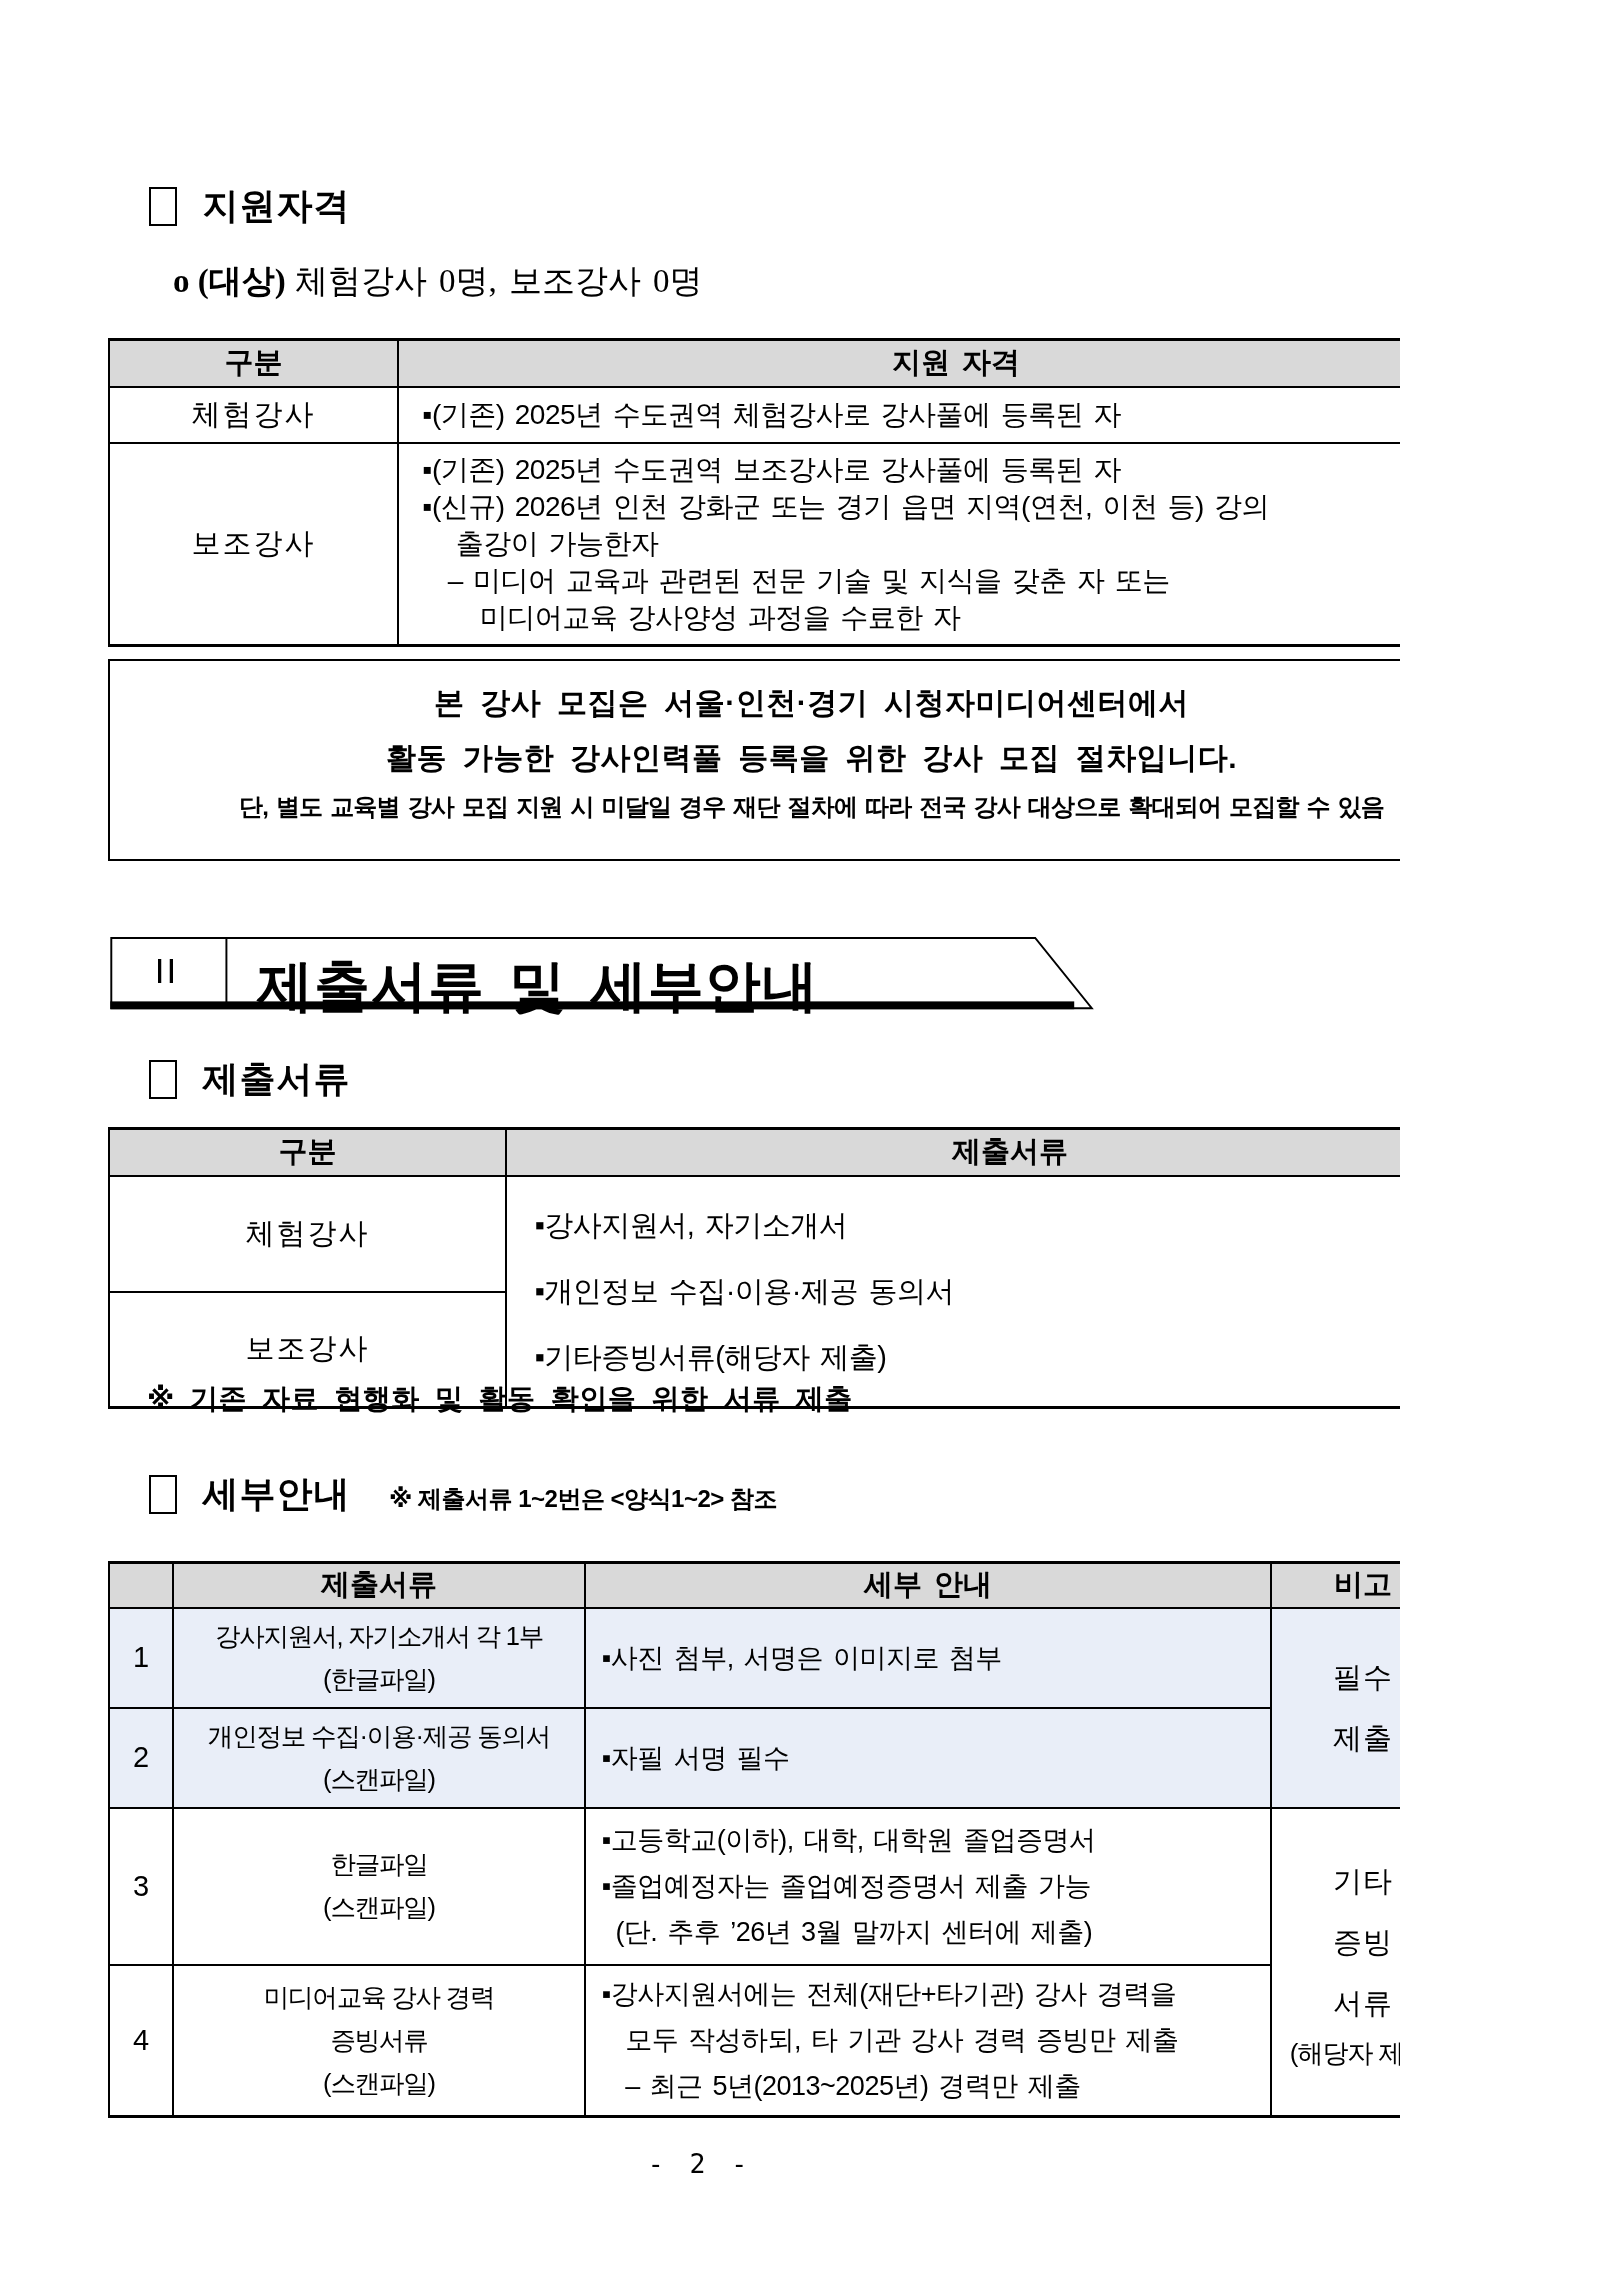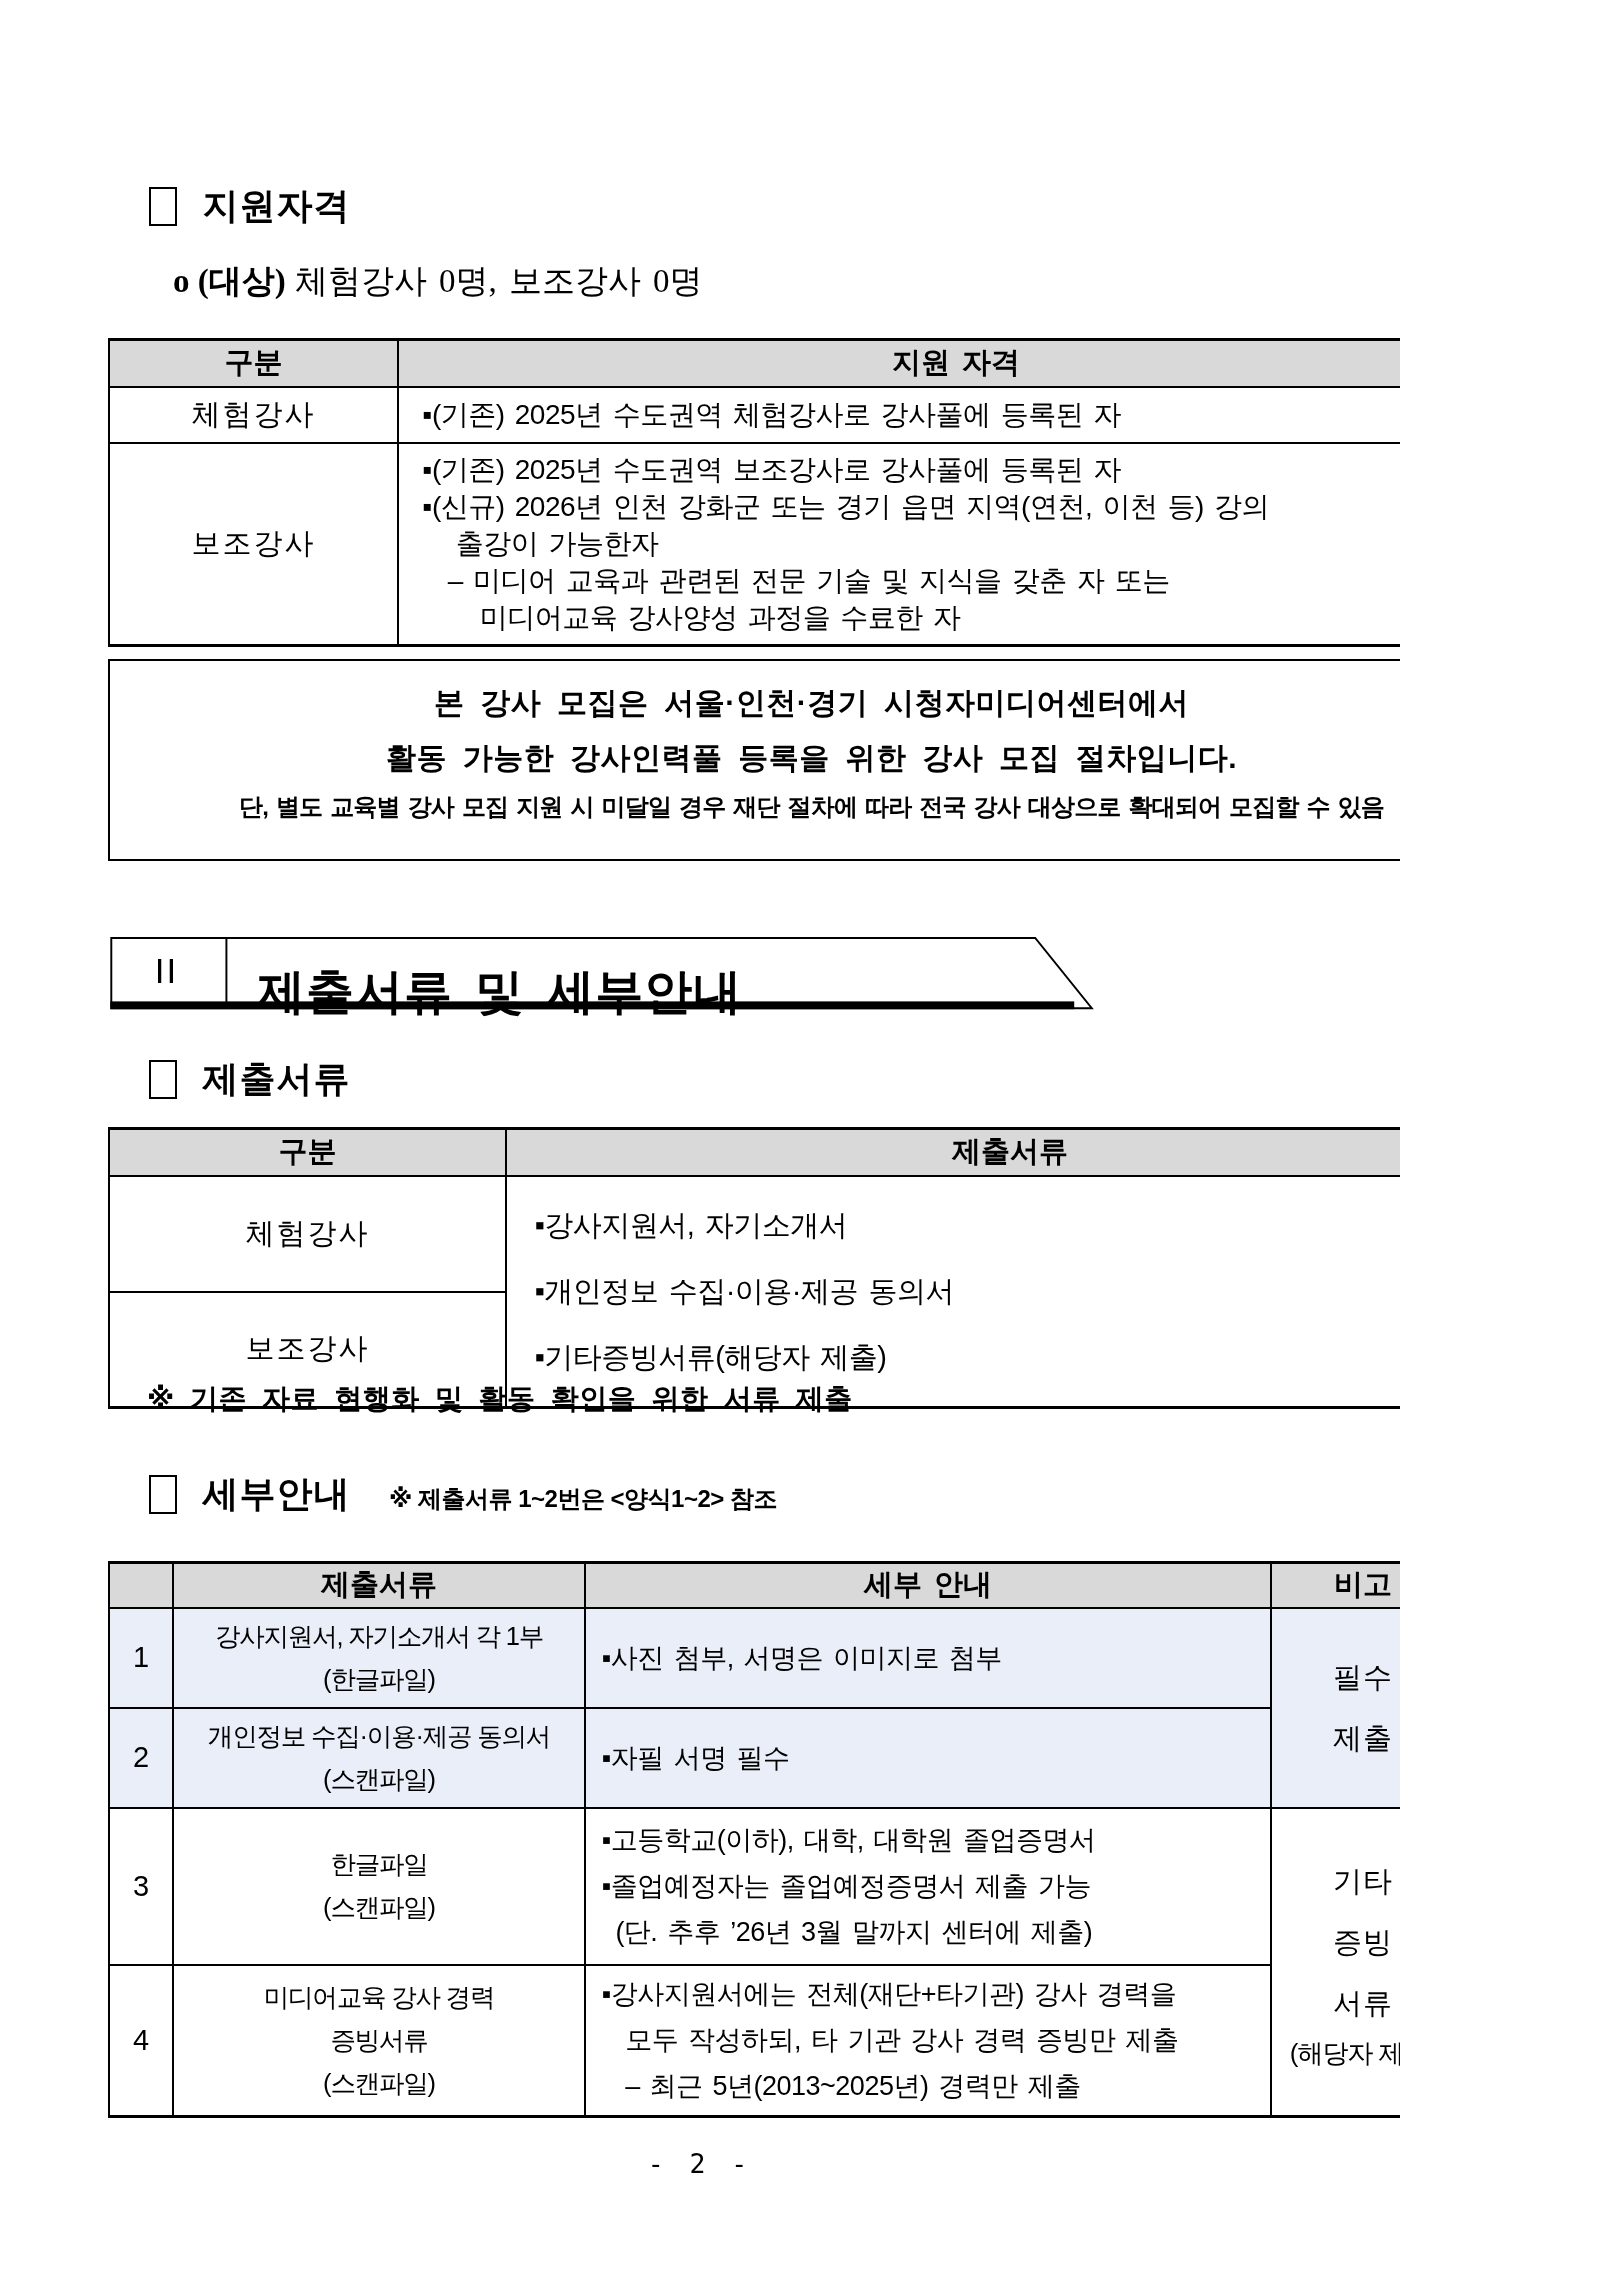--- a/index.html
+++ b/index.html
@@ -53,21 +53,21 @@
       border:2px solid #000;box-sizing:border-box;text-align:center;padding-top:13.7px;}
   .notice-main{font-size:30px;font-weight:600;line-height:55px;word-spacing:6.9px;letter-spacing:0.5px;}
   .notice-note{font-size:24px;font-weight:700;line-height:44px;letter-spacing:-0.8px;word-spacing:2px;}
 
   
   .banner{position:absolute;left:108px;top:937px;width:990px;height:80px;}
   .banner svg{position:absolute;left:0;top:0;}
   .banner-numeral{position:absolute;left:0;top:3.9px;width:117px;height:61px;
       display:flex;align-items:center;justify-content:center;
       font-size:35px;font-weight:400;letter-spacing:2px;}
-  .banner-title{position:absolute;left:149px;top:23px;font-size:48px;font-weight:900;
+  .banner-title{position:absolute;left:149px;top:12px;font-size:56px;font-weight:900;
       letter-spacing:1px;word-spacing:7.8px;white-space:nowrap;}
 
   
   .t2{left:108px;top:1127px;width:1407px;}
   .t2 thead tr{height:47px;}
   .t2 col.c-cat{width:397px;}
   .t2 .cat{text-align:center;font-size:29px;font-weight:500;letter-spacing:2px;}
   .t2 tr{height:116px;}
   .t2 td.items{padding-left:27.4px;}
   .t2 .items-wrap{display:flex;flex-direction:column;gap:29px;}

